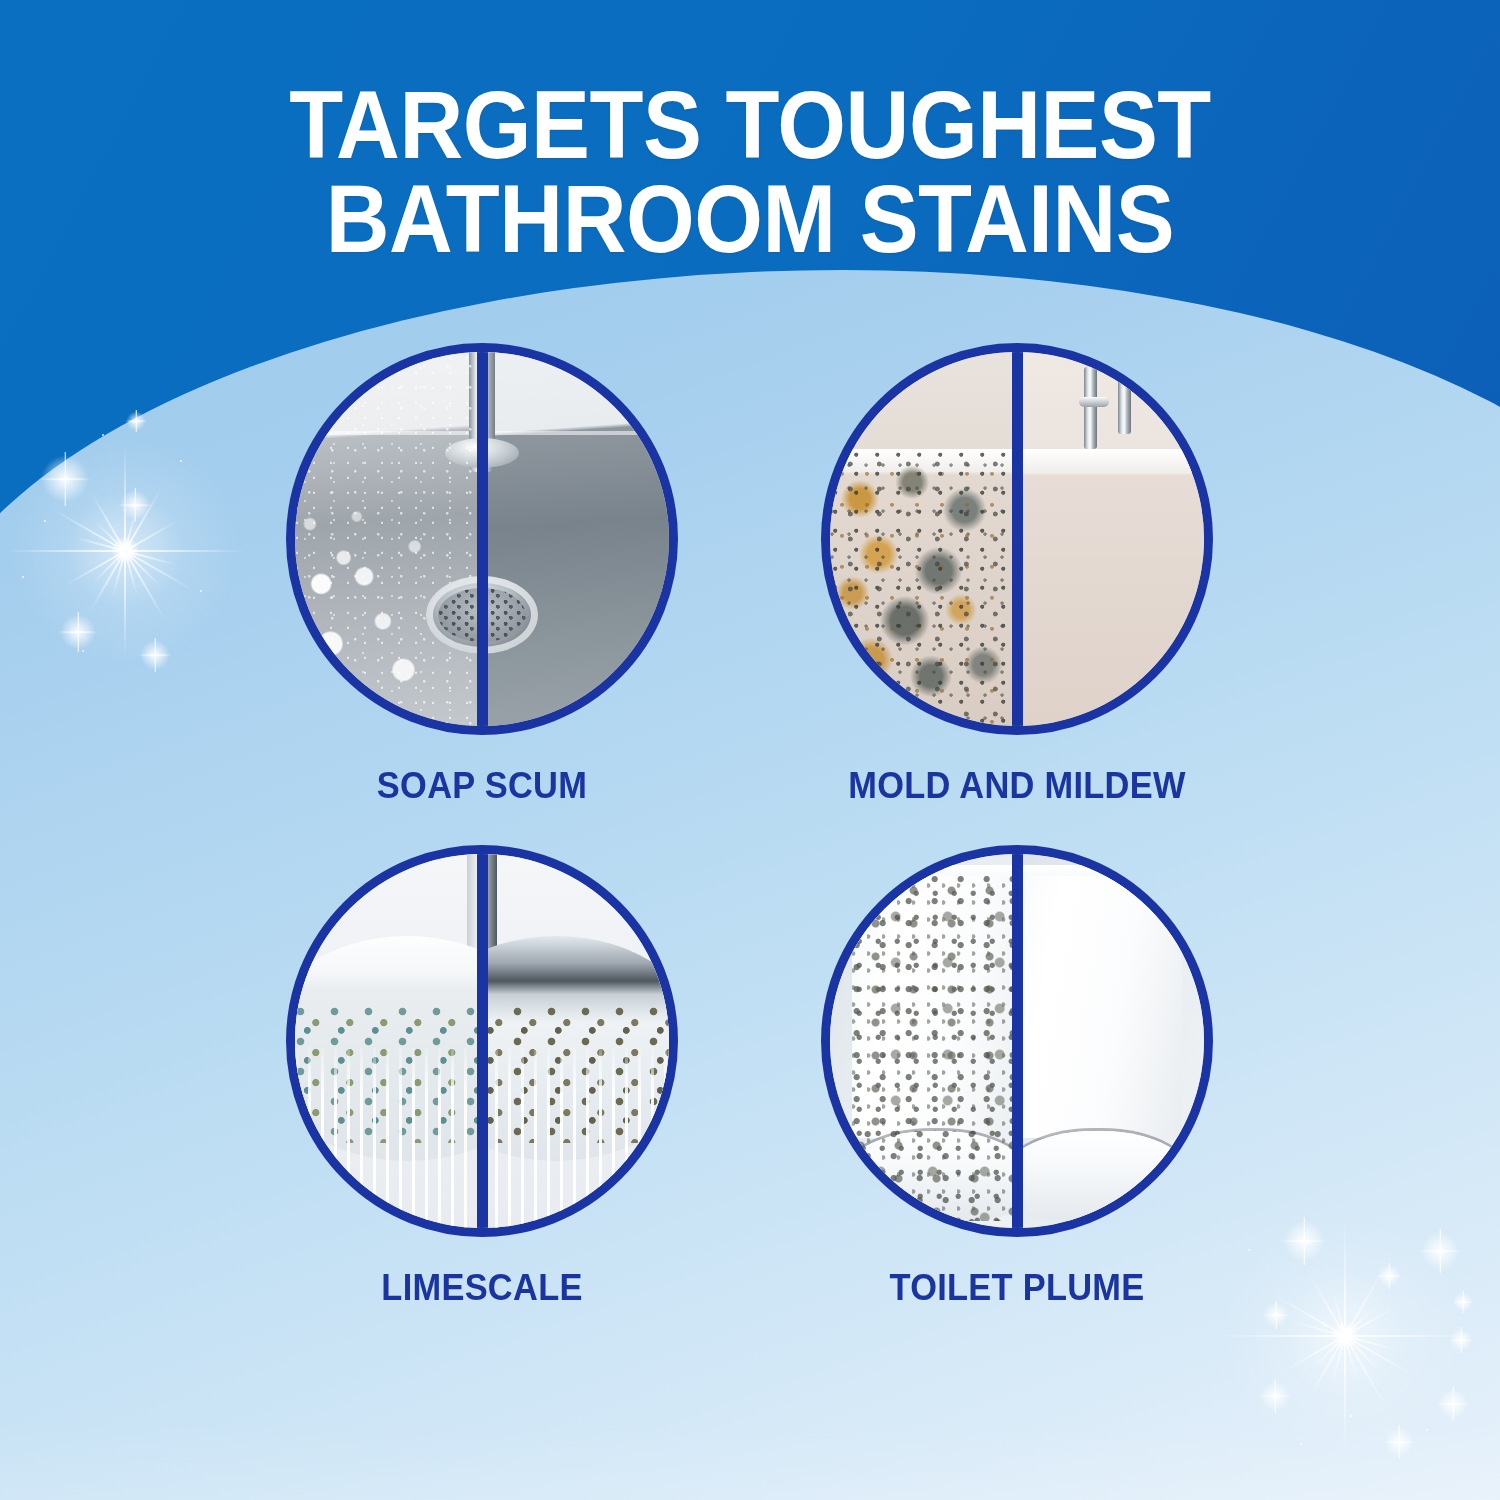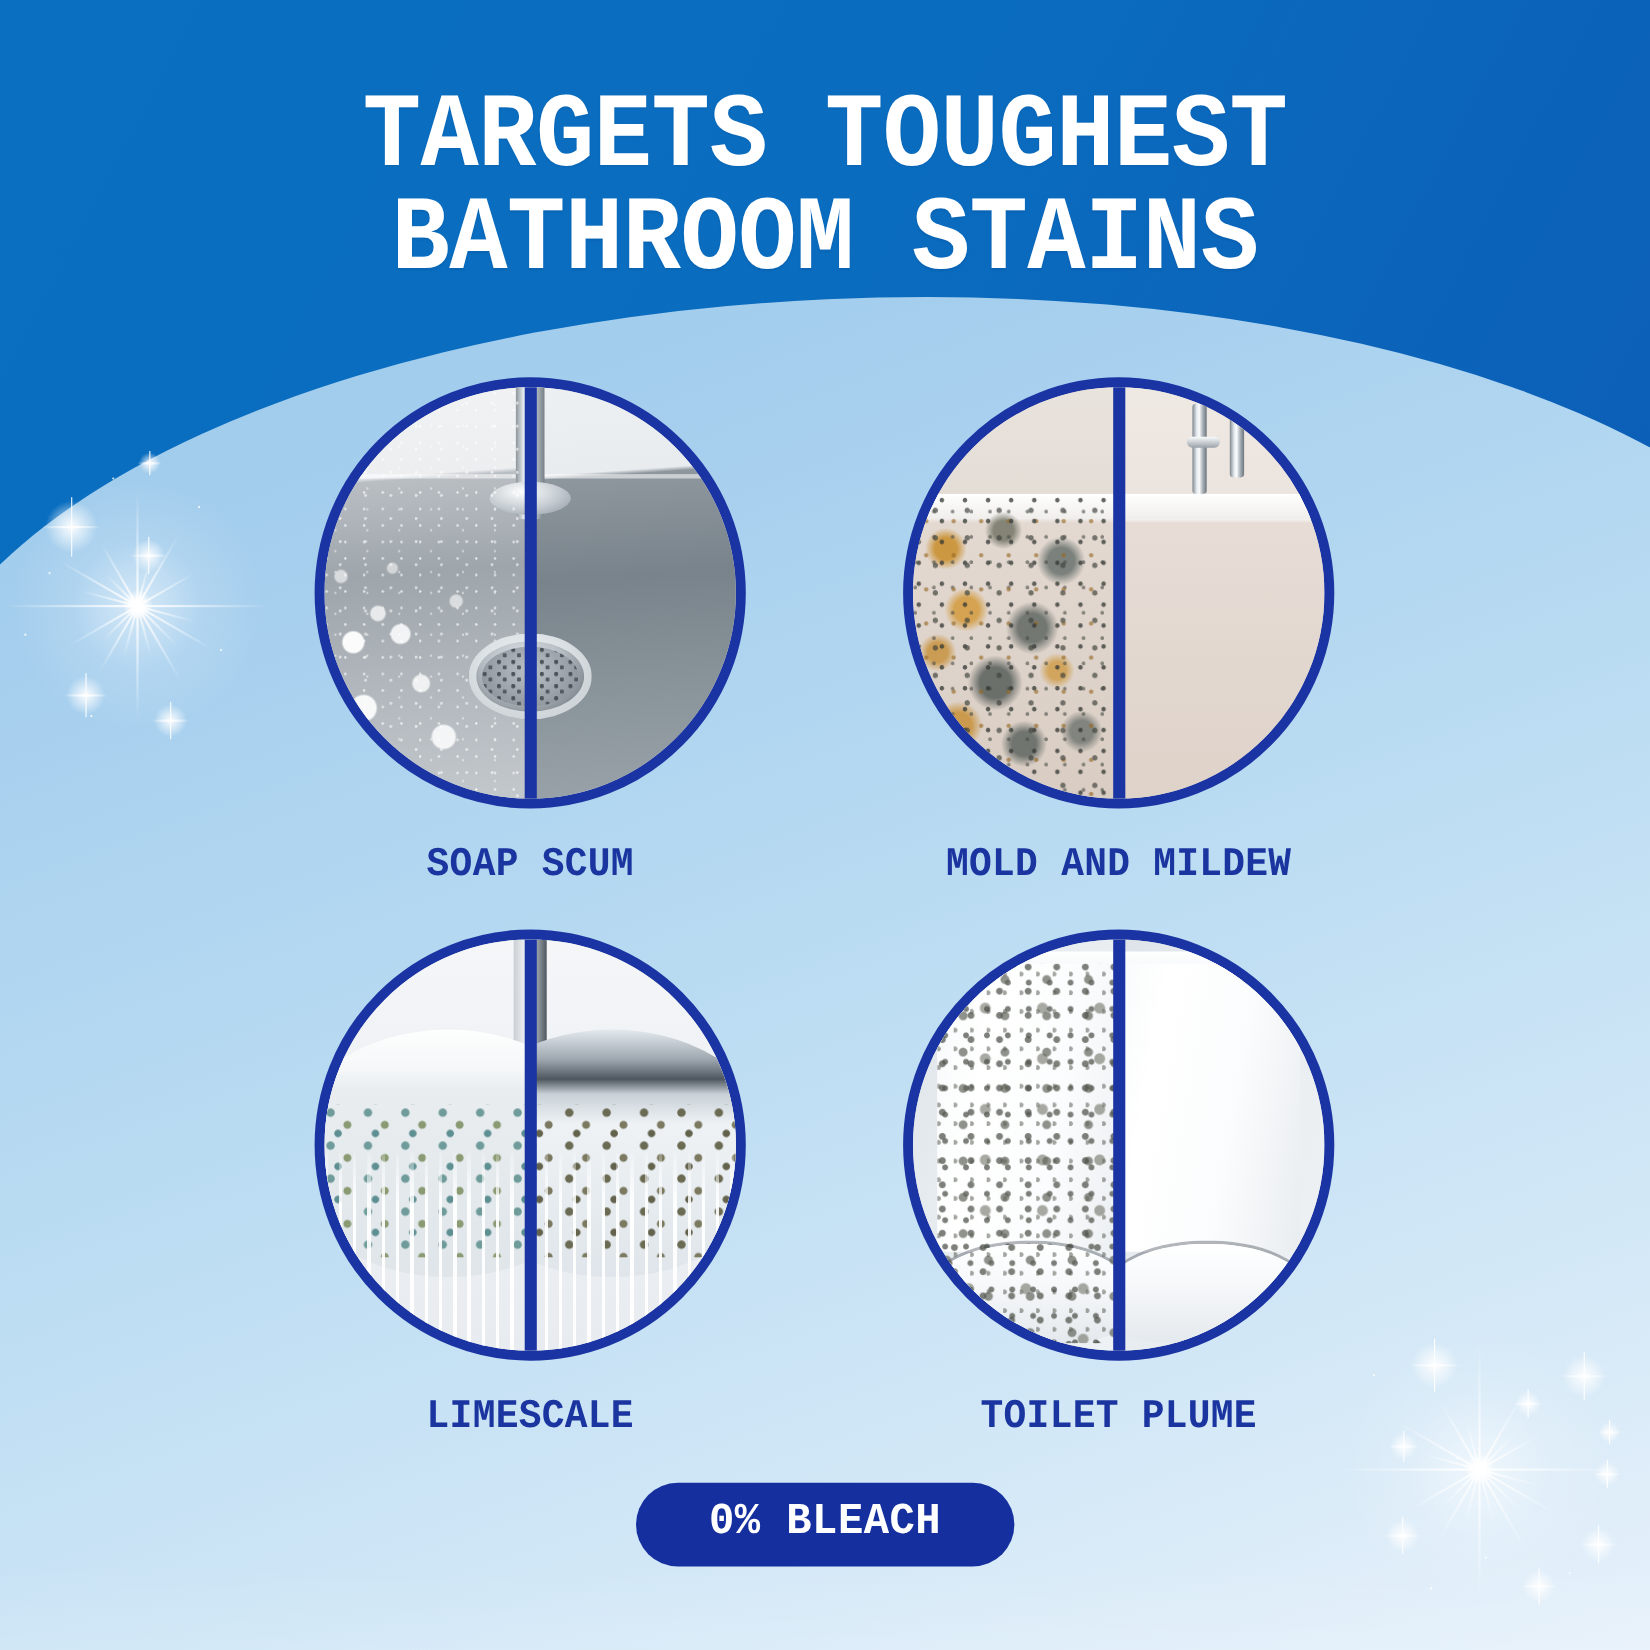--- a/index.html
+++ b/index.html
@@ -9,21 +9,20 @@
     overflow:hidden;
     position:relative;
     background:#0769bd;
   }
 
   
   #poster{
     position:absolute; inset:0;
     width:1500px; height:1500px;
     overflow:hidden;
-    font-family:Liberation Mono, monospace;
   }
 
   
   .bg-top{
     position:absolute; inset:0;
     background:linear-gradient(118deg,#0a6fc0 0%,#0a6cbf 40%,#0c5fb7 75%,#0e58b2 100%);
   }
   .bg-bottom{
     position:absolute; left:-6%; top:18%;
     width:118%; height:120%;
@@ -473,17 +472,14 @@
             <div class="bowl" style="left:-10%;right:4%;"></div>
           </div>
         </div>
         <div class="divider"></div>
       </div>
       <div class="caption" style="top:422px;">TOILET PLUME</div>
     </div>
 
   </div>
 
-  <div class="bottom-badge">
-    <span>0% BLEACH</span>
-  </div>
 
 </div>
 
 </body></html>

